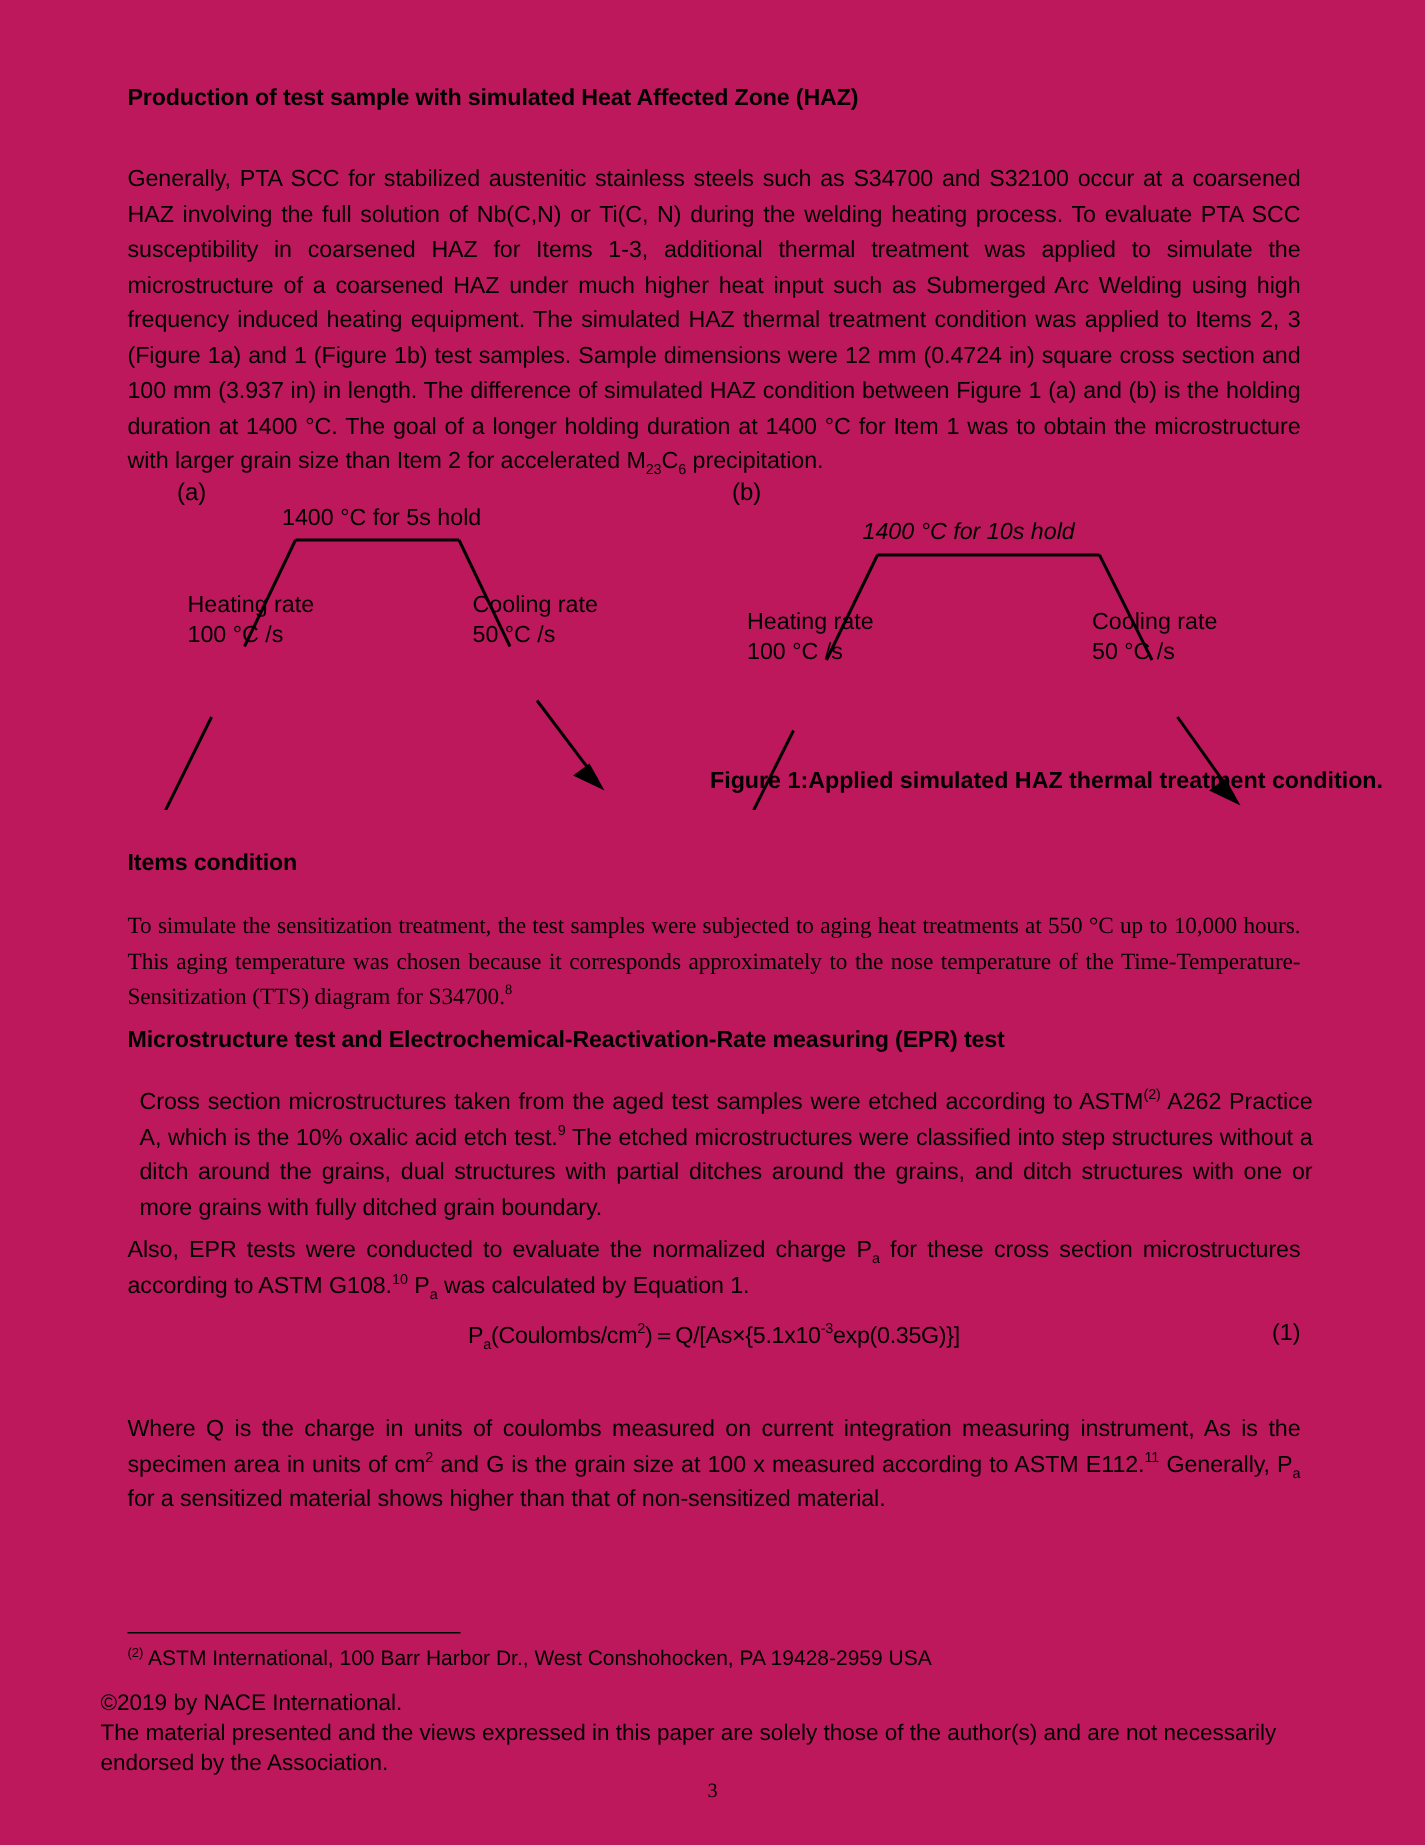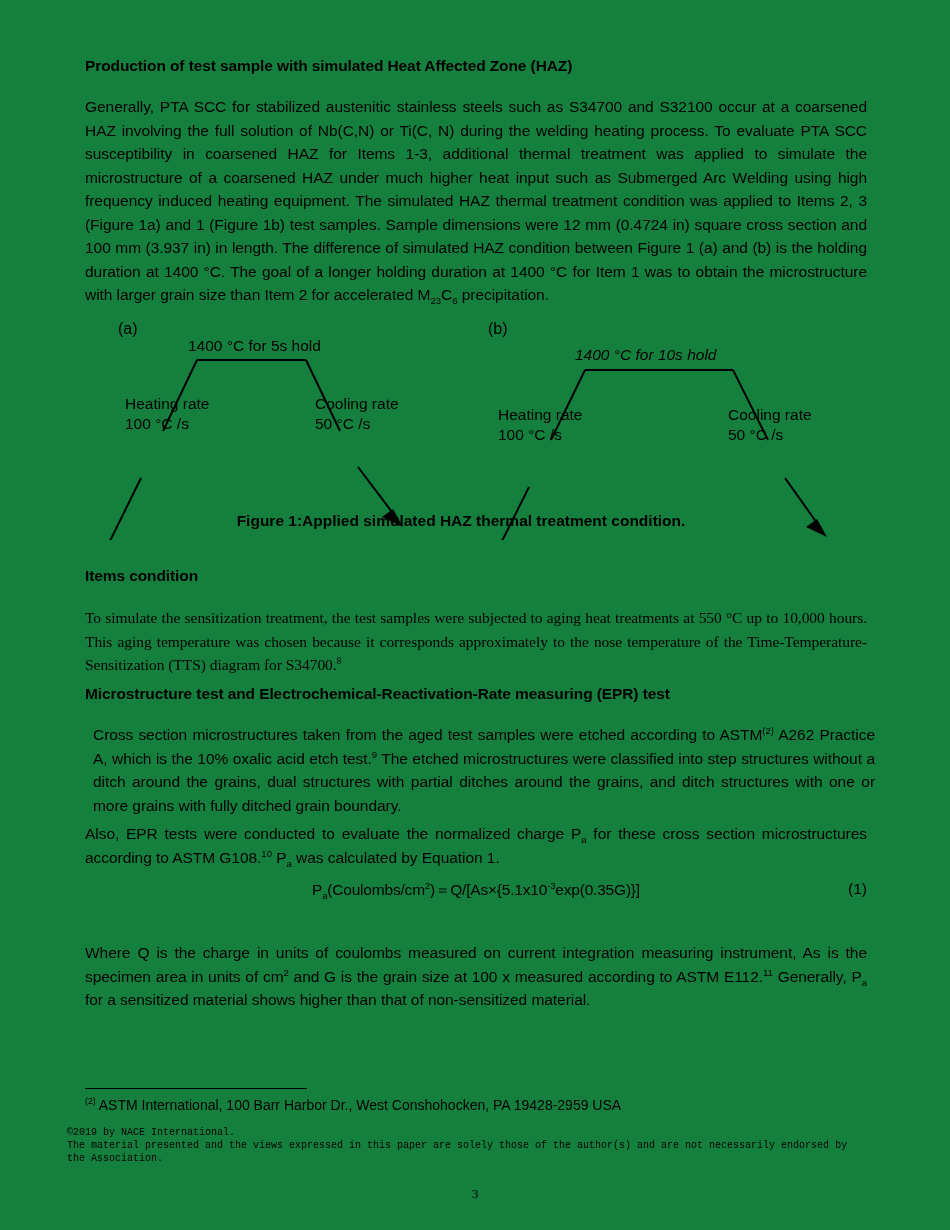--- a/index.html
+++ b/index.html
@@ -5,21 +5,21 @@
 <style>
   html, body {
     margin: 0;
     padding: 0;
     background: #ffffff;
   }
   .page {
     position: relative;
     width: 950px;
     height: 1230px;
-    background: #15803d;
+    background: #be185d;
     color: #000000;
     font-family: "Liberation Sans", sans-serif;
     overflow: hidden;
   }
 
   h2.section-head {
     font-size: 15.5px;
     font-weight: bold;
     margin: 0;
     line-height: 1.2;
@@ -39,26 +39,26 @@
     line-height: 0;
   }
   sub {
     font-size: 0.62em;
     vertical-align: sub;
     line-height: 0;
   }
 
   
   #head-production { position: absolute; left: 85px; top: 57px; }
-  #para-production { position: absolute; left: 85px; top: 95px; width: 782px; }
+  #para-production { position: absolute; left: 85px; top: 108px; width: 782px; }
 
   #figure-block { position: absolute; left: 0px; top: 310px; width: 950px; height: 240px; }
   #figure-caption {
     position: absolute; left: 0; top: 512px; width: 922px;
-    text-align: center; font-size: 15.5px; font-weight: bold;
+    text-align: right; font-size: 15.5px; font-weight: bold;
   }
 
   #head-aging { position: absolute; left: 85px; top: 567px; }
   #para-aging { position: absolute; left: 85px; top: 606px; width: 782px; font-family: Liberation Serif, serif; }
 
   #head-micro { position: absolute; left: 85px; top: 685px; width: 800px; }
   #para-micro { position: absolute; left: 77px; top: 723px; width: 782px; margin-left: 16px; }
 
   #para-epr { position: absolute; left: 85px; top: 822px; width: 782px; }
 
@@ -93,22 +93,22 @@
     left: 85px;
     top: 1096px;
     font-size: 14px;
     line-height: 1.3;
   }
   #copyright-block {
     position: absolute;
     left: 67px;
     top: 1126px;
     width: 800px;
-    font-family: Liberation Mono, monospace;
-    font-size: 10px;
+    font-family: Liberation Sans, sans-serif;
+    font-size: 15px;
     line-height: 1.32;
   }
   #page-number {
     position: absolute;
     left: 0; top: 1186px;
     width: 950px;
     text-align: center;
     font-family: "Liberation Serif", serif;
     font-size: 13.5px;
   }

